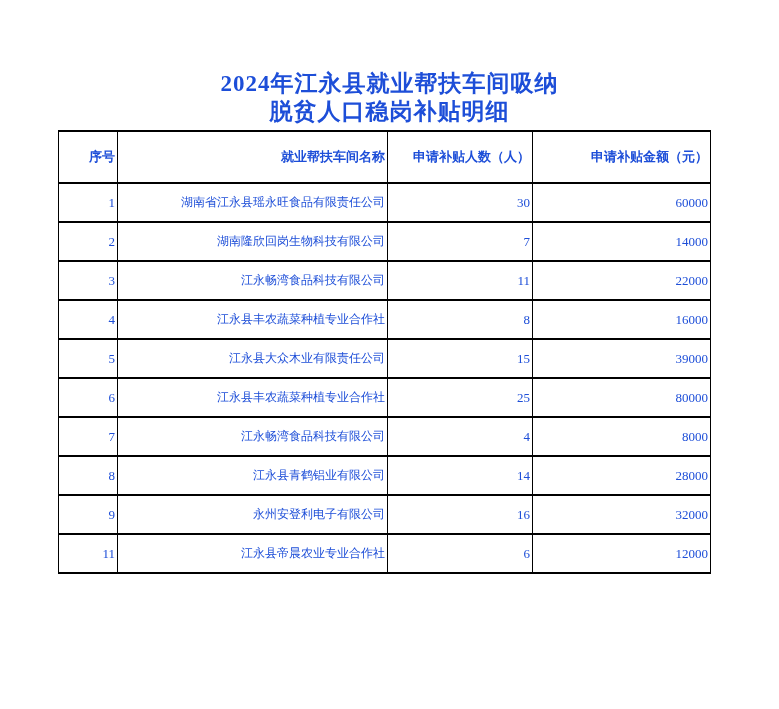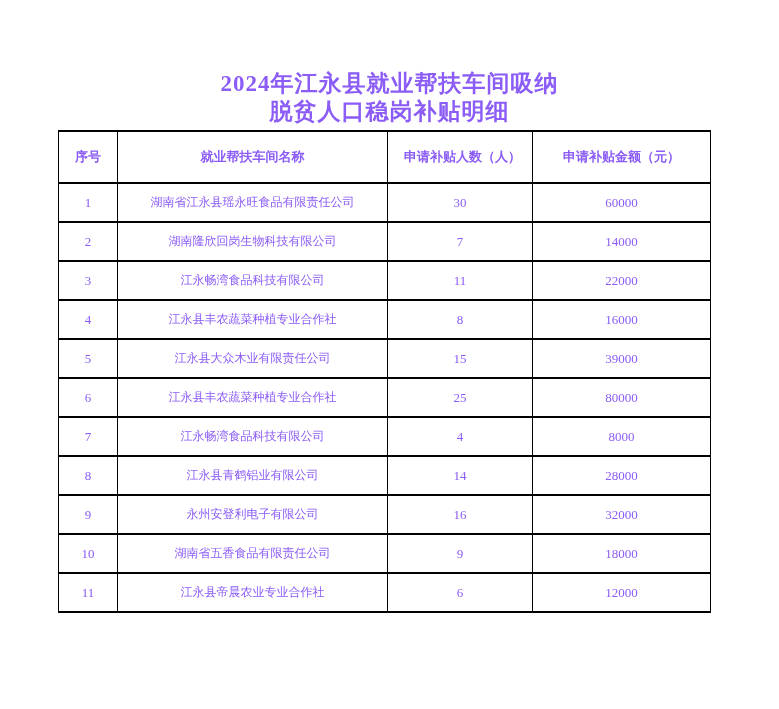--- a/index.html
+++ b/index.html
@@ -7,21 +7,21 @@
     padding: 0;
     background: #ffffff;
   }
   .page {
     position: relative;
     width: 779px;
     height: 625px;
     background: #ffffff;
     overflow: hidden;
     font-family: "Liberation Sans", sans-serif;
-    color: #8b5cf6;
+    color: #1d4ed8;
   }
   .doc-title {
     margin-top: 70px;
     text-align: center;
     font-family: "Liberation Serif", serif;
     font-weight: bold;
     font-size: 23px;
     line-height: 28px;
     letter-spacing: 1px;
   }
@@ -29,23 +29,23 @@
     border-collapse: collapse;
     table-layout: fixed;
     width: 652px;
     margin-left: 58px;
     margin-top: 4px;
   }
   table.subsidy-table td, table.subsidy-table th {
     border: 1px solid #000000;
     border-top-width: 2px;
     border-bottom-width: 2px;
-    text-align: center;
+    text-align: right;
     vertical-align: middle;
-    padding: 0 16px;
+    padding: 0 2px;
     overflow: hidden;
     white-space: nowrap;
   }
   .col-no     { width: 59px;  }
   .col-name   { width: 270px; }
   .col-people { width: 145px; }
   .col-amount { width: 178px; }
 
   tr.header-row { height: 52px; }
   tr.data-row   { height: 39px; }
@@ -146,26 +146,20 @@
       <td class="num">14</td>
       <td class="num">28000</td>
     </tr>
     <tr class="data-row">
       <td class="num">9</td>
       <td class="name-cell">永州安登利电子有限公司</td>
       <td class="num">16</td>
       <td class="num">32000</td>
     </tr>
     <tr class="data-row">
-      <td class="num">10</td>
-      <td class="name-cell">湖南省五香食品有限责任公司</td>
-      <td class="num">9</td>
-      <td class="num">18000</td>
-    </tr>
-    <tr class="data-row">
       <td class="num">11</td>
       <td class="name-cell">江永县帝晨农业专业合作社</td>
       <td class="num">6</td>
       <td class="num">12000</td>
     </tr>
 
   </tbody>
     </table>
 
 </div>

